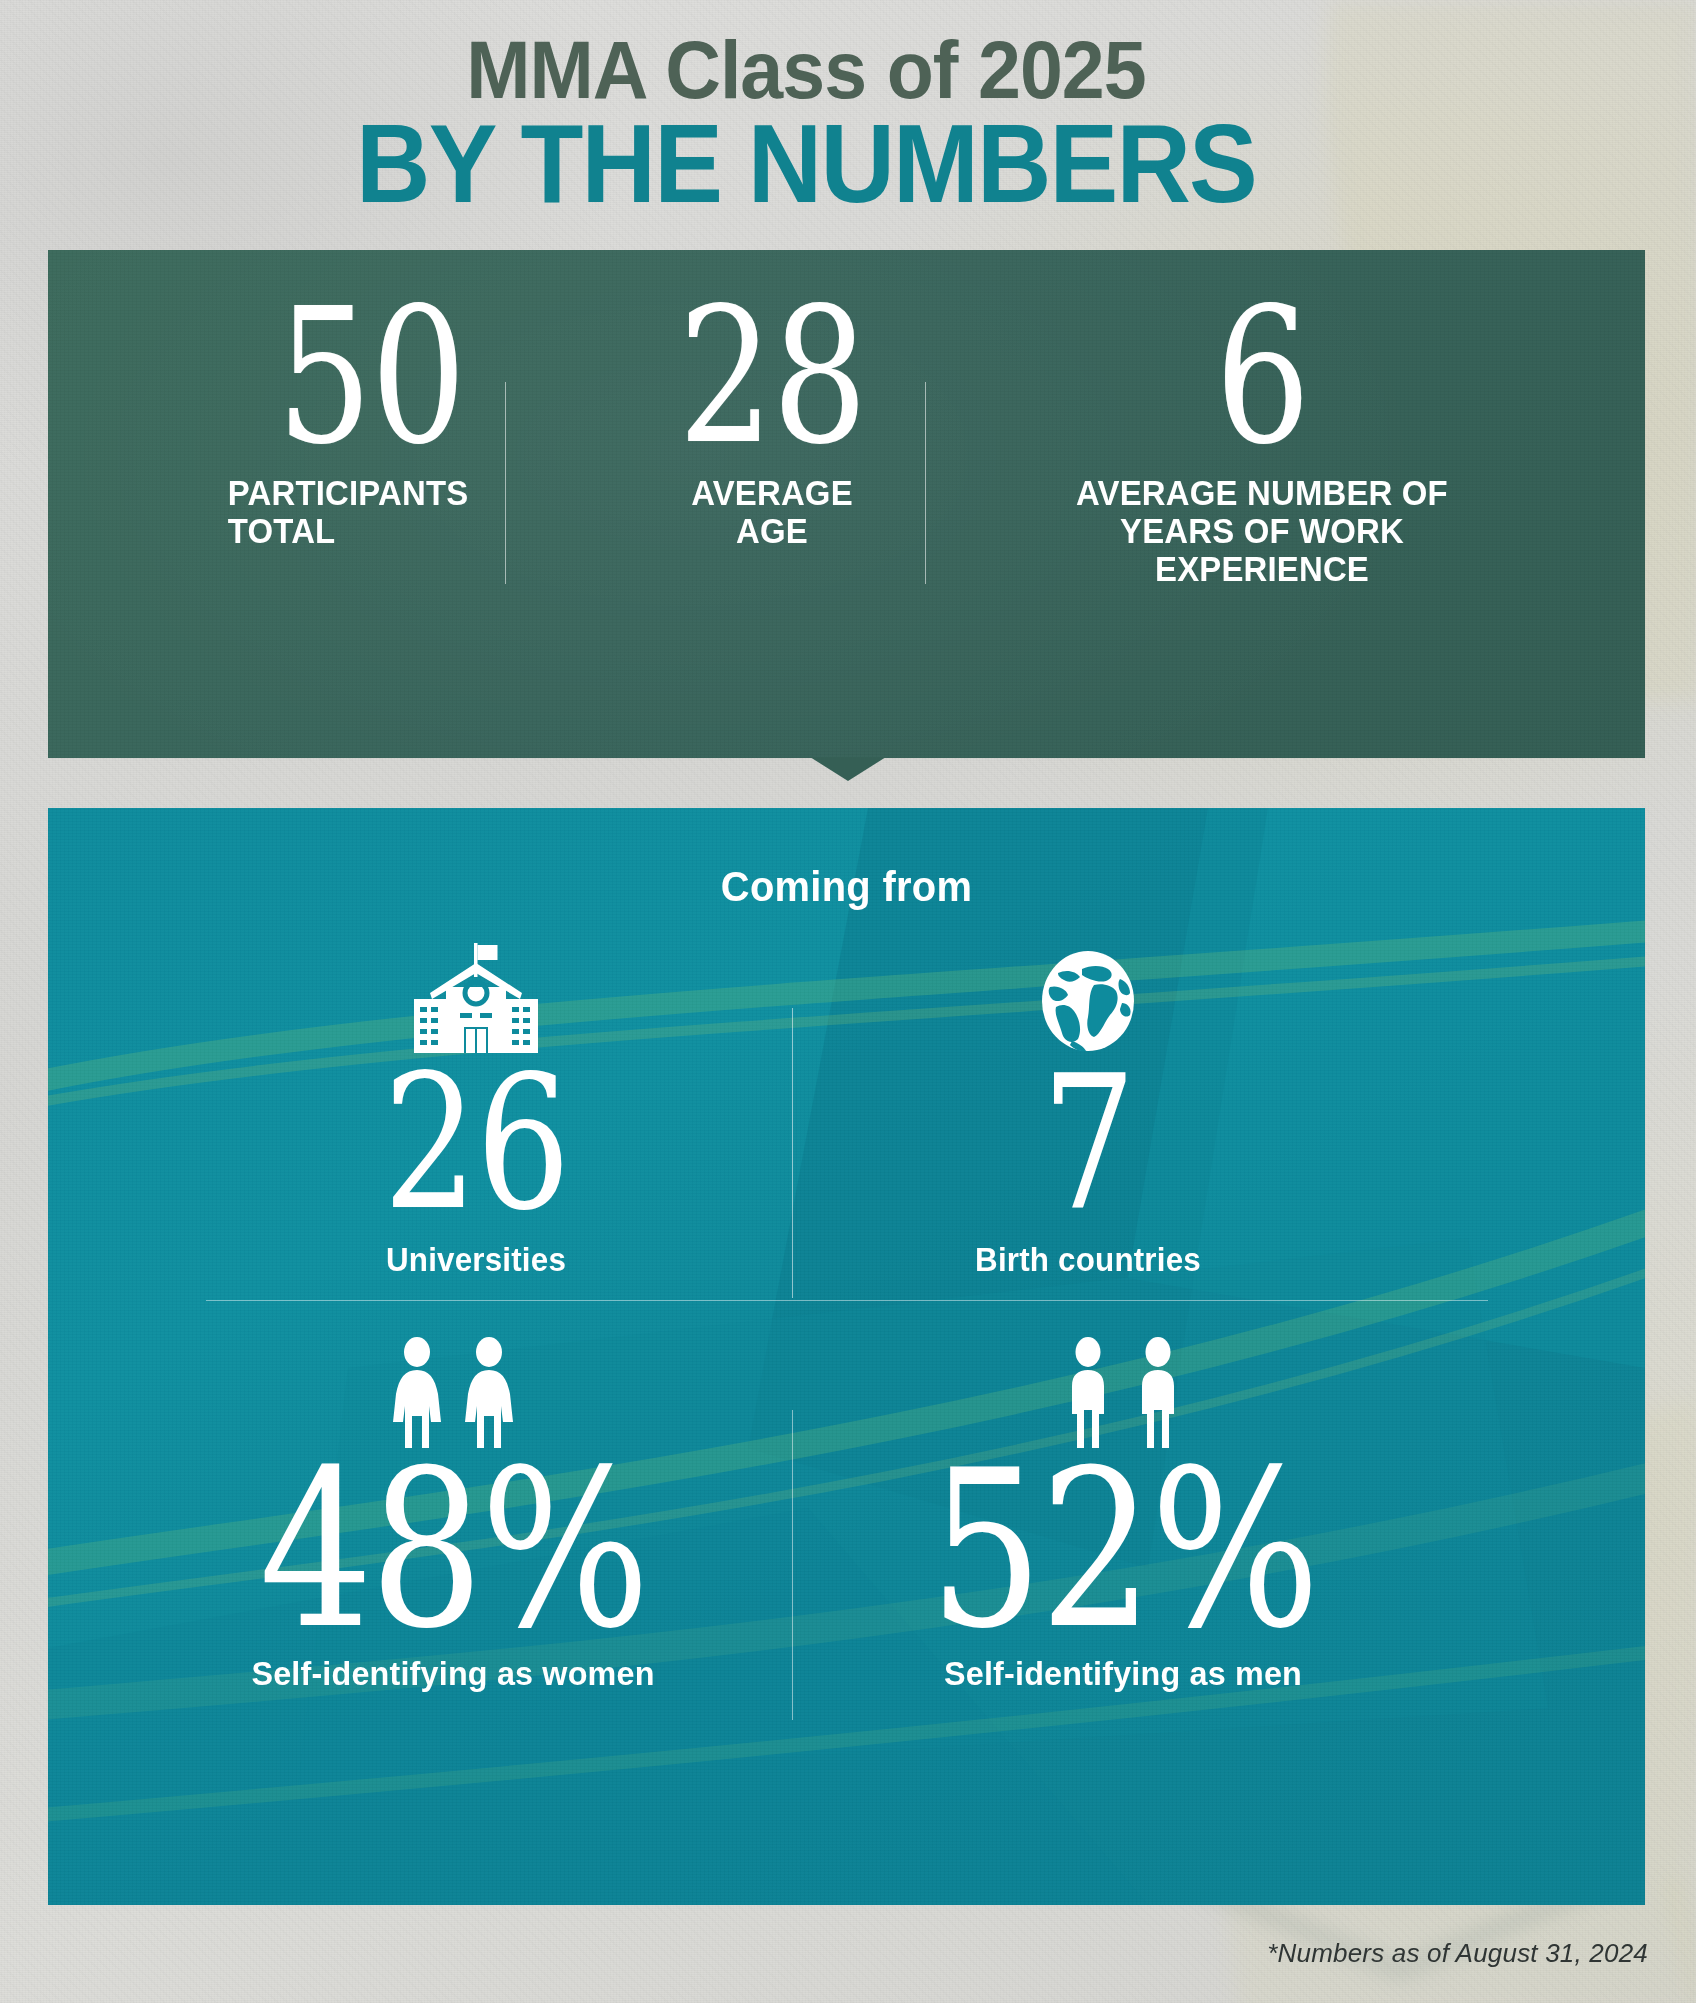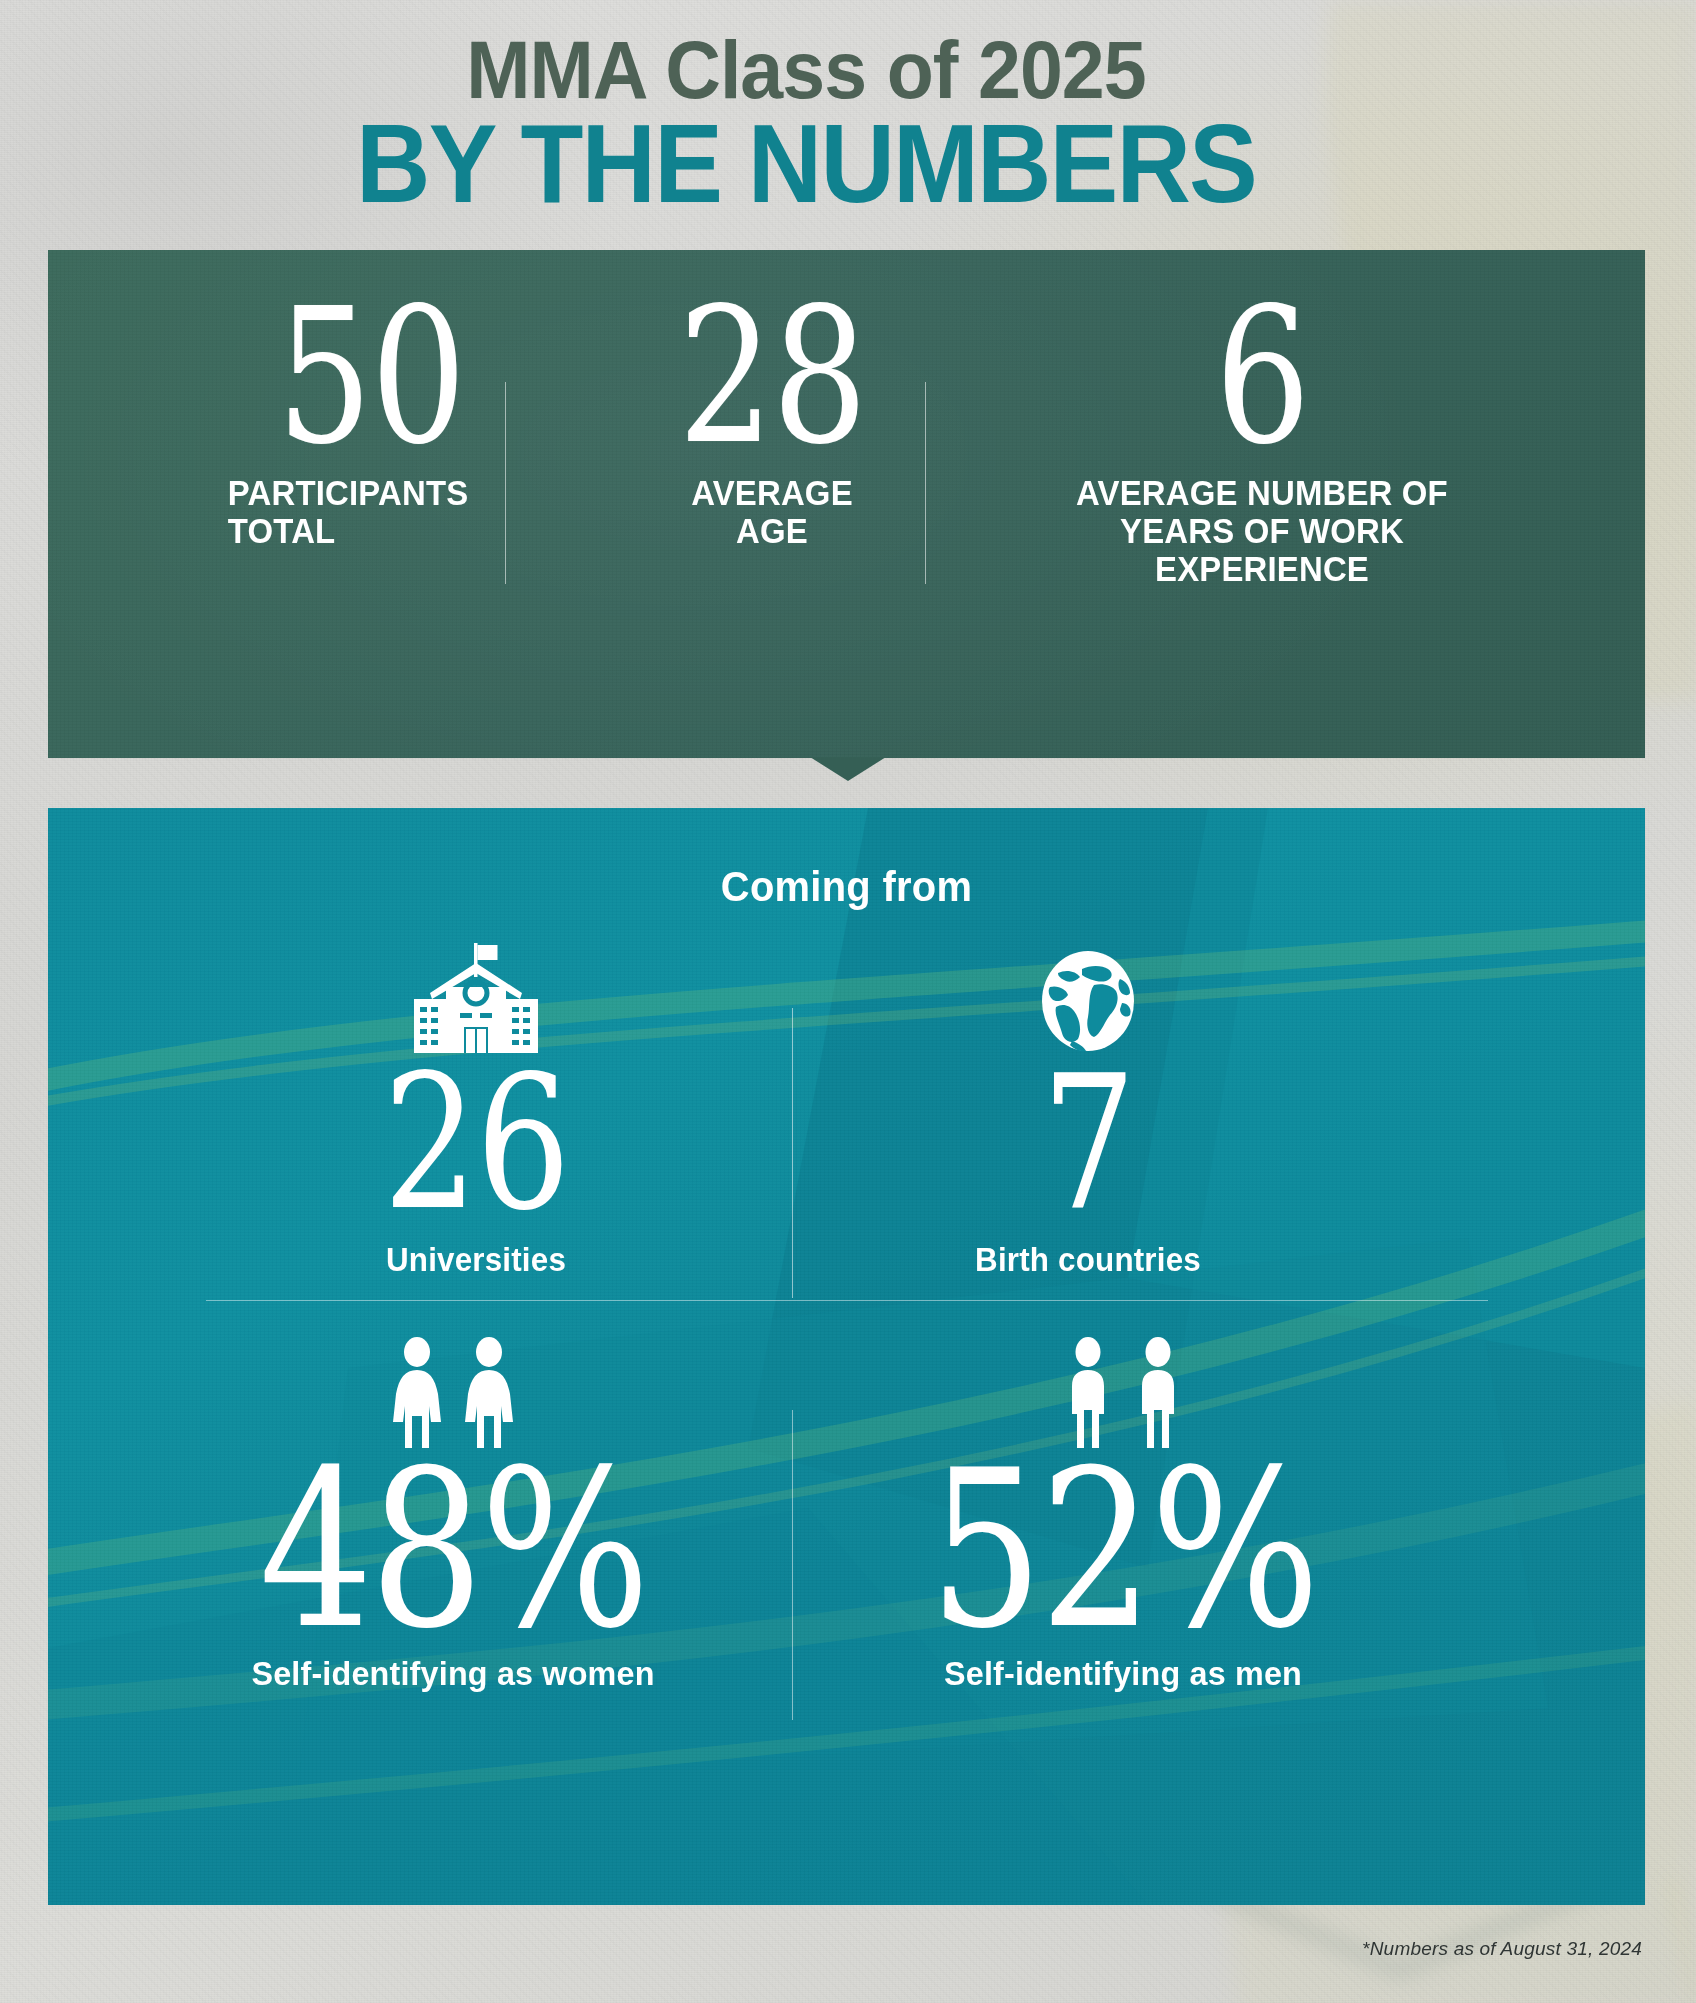--- a/index.html
+++ b/index.html
@@ -149,23 +149,23 @@
     font-family:"Liberation Sans Narrow","Liberation Sans",sans-serif;
     font-weight:bold;font-size:34px;letter-spacing:.2px;
     transform:scaleX(.95);transform-origin:center;margin-top:6px;
   }
   .vdiv-bot{
     position:absolute;left:744px;top:602px;width:1px;height:310px;
     background:rgba(255,255,255,.5);
   }
 
   .footnote{
-    position:absolute;right:54px;top:1938px;
+    position:absolute;right:48px;top:1938px;
     font-family:"Liberation Sans","DejaVu Sans",sans-serif;
-    font-style:italic;font-weight:normal;font-size:19px;color:#2f3534;
+    font-style:italic;font-weight:normal;font-size:26px;color:#2f3534;
     letter-spacing:.2px;
   }
 </style>
 </head>
 <body>
 
 <div id="bg">
   <div class="base"></div>
   <svg class="streak" style="left:1100px;top:0;width:600px;height:700px;opacity:.5" viewBox="0 0 600 700">
     <path d="M230,0 L600,0 L600,700 L300,700 C330,480 200,240 230,0 Z" fill="#d7d4ae" opacity=".55"></path>

